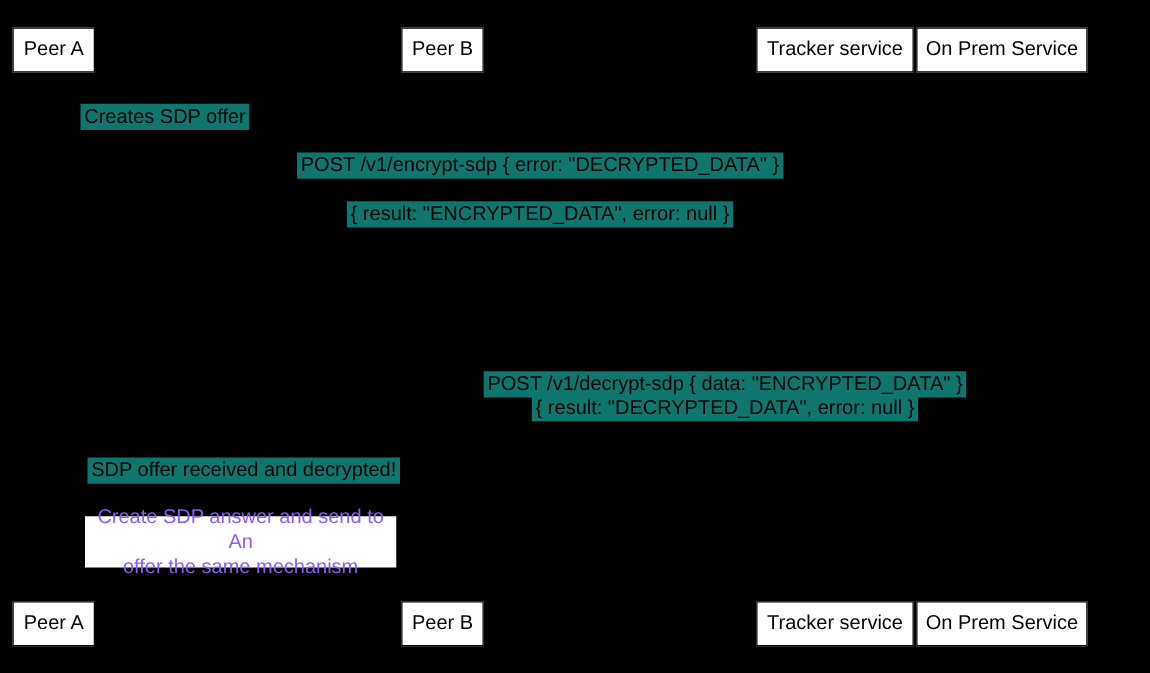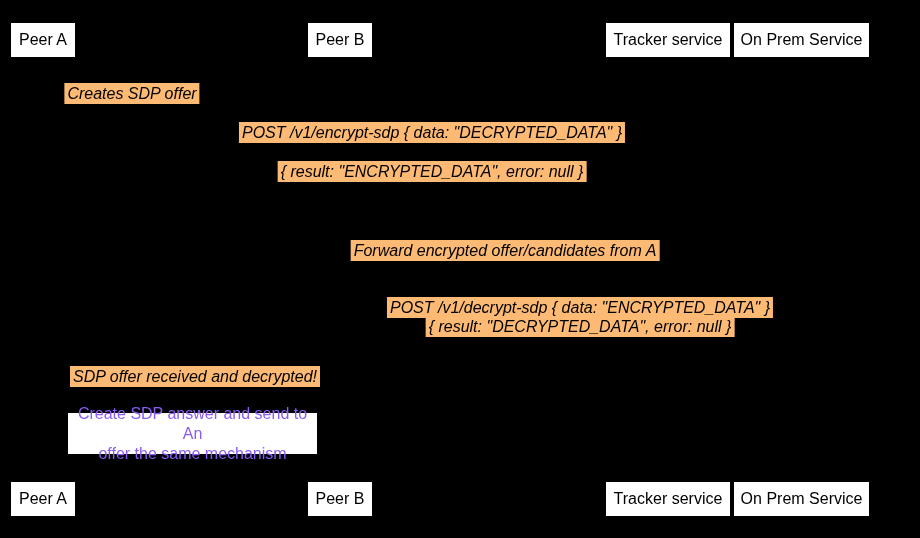--- a/index.html
+++ b/index.html
@@ -37,34 +37,33 @@
     box-sizing: border-box;
     display: flex;
     align-items: center;
     justify-content: center;
     font-size: 16px;
     white-space: nowrap;
   }
   .row-top .actor { top: 22px; }
   .row-bottom .actor { top: 481px; }
   .actor.peer-a   { left: 10px;  width: 66px;  }
-  .actor.peer-b   { left: 307px; width: 66px;  }
+  .actor.peer-b   { left: 321px; width: 66px;  }
   .actor.tracker  { left: 605px; width: 126px; }
   .actor.onprem   { left: 733px; width: 137px; }
 
   .msg {
     position: absolute;
     transform: translateX(-50%);
-    background: #fdba74;
+    background: #0f766e;
     color: #000000;
     font-size: 16px;
     line-height: 21px;
     padding: 0 3px;
     white-space: nowrap;
-    font-style: italic;
   }
   .msg.m1 { left: 132px; top: 83px;  }
   .msg.m2 { left: 432px; top: 122px; }
   .msg.m3 { left: 432px; top: 161px; }
   .msg.m4 { left: 357px; top: 200px; }
   .msg.m5 { left: 505px; top: 240px; }
   .msg.m6 { left: 580px; top: 277px; margin-top: 20px; }
   .msg.m7 { left: 580px; top: 316px; }
   .msg.m8 { left: 195px; top: 366px; }
 
@@ -96,23 +95,22 @@
   <div class="lifeline o"></div>
 
   <div class="row-top">
     <div class="actor peer-a">Peer A</div>
     <div class="actor peer-b">Peer B</div>
     <div class="actor tracker">Tracker service</div>
     <div class="actor onprem">On Prem Service</div>
   </div>
 
   <div class="msg m1">Creates SDP offer</div>
-  <div class="msg m2">POST /v1/encrypt-sdp { data: "DECRYPTED_DATA" }</div>
+  <div class="msg m2">POST /v1/encrypt-sdp { error: "DECRYPTED_DATA" }</div>
   <div class="msg m3">{ result: "ENCRYPTED_DATA", error: null }</div>
-  <div class="msg m5">Forward encrypted offer/candidates from A</div>
   <div class="msg m6">POST /v1/decrypt-sdp { data: "ENCRYPTED_DATA" }</div>
   <div class="msg m7">{ result: "DECRYPTED_DATA", error: null }</div>
   <div class="msg m8">SDP offer received and decrypted!</div>
 
   <div class="note">
     <span>Create SDP answer and send to An</span>
     <span>offer the same mechanism</span>
   </div>
 
   <div class="row-bottom">

